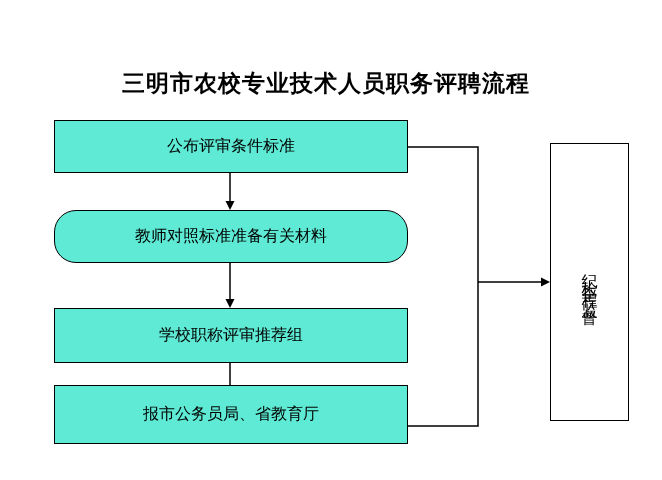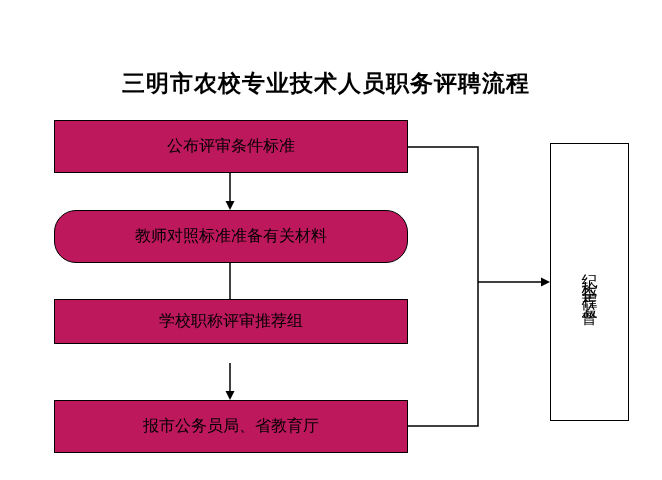--- a/index.html
+++ b/index.html
@@ -29,33 +29,33 @@
     left: 0;
     top: 0;
     width: 662px;
     height: 480px;
   }
   .flow-box {
     position: absolute;
     left: 54px;
     width: 354px;
     border: 1px solid #000000;
-    background: #be185d;
+    background: #5eead4;
     display: flex;
     flex-direction: column;
     align-items: center;
     justify-content: center;
     font-size: 16px;
     line-height: 1.55;
     text-align: center;
   }
   .box-1 { top: 120px; height: 53px; }
   .box-2 { top: 210px; height: 53px; border-radius: 22px; }
-  .box-3 { top: 299px; height: 45px; }
-  .box-4 { top: 400px; height: 53px; }
+  .box-3 { top: 308px; height: 55px; }
+  .box-4 { top: 385px; height: 59px; }
   .supervision-box {
     position: absolute;
     left: 550px;
     top: 143px;
     width: 79px;
     height: 278px;
     border: 1px solid #000000;
     background: #ffffff;
     display: flex;
     align-items: center;

